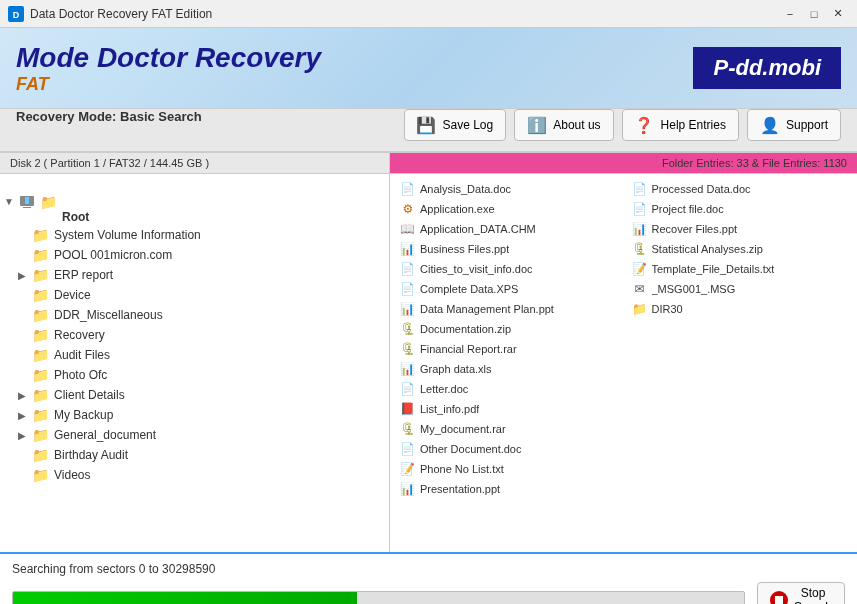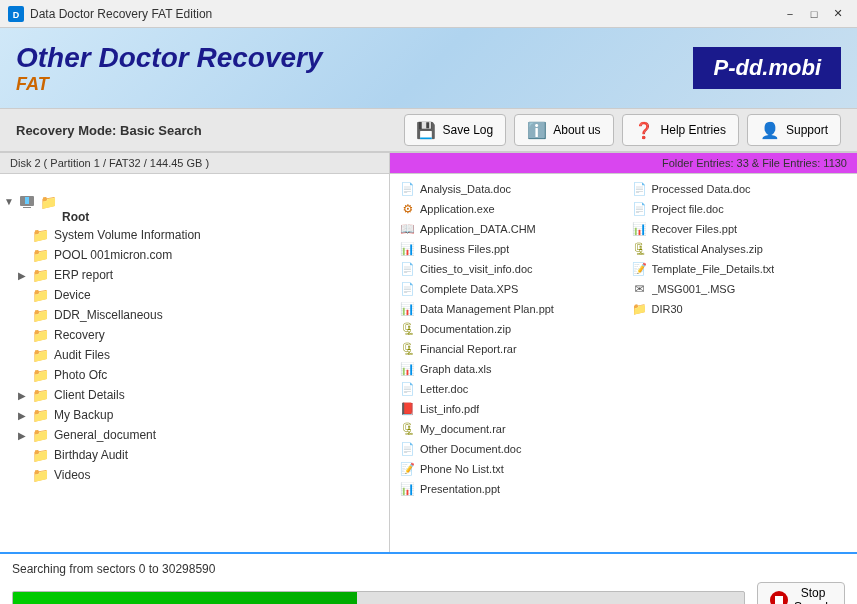--- a/index.html
+++ b/index.html
@@ -13,21 +13,21 @@
     #titlebar .win-btn { width: 22px; height: 18px; background: transparent; border: none; cursor: pointer; font-size: 11px; display: flex; align-items: center; justify-content: center; color: #333; }
 
     
     #header { background: linear-gradient(135deg, #d0e8f8 0%, #b0d4ef 50%, #c8dff0 100%); height: 80px; display: flex; align-items: center; padding: 0 16px; position: relative; }
     #header .logo-section { flex: 1; }
     #header .logo-title { font-size: 28px; font-weight: bold; color: #1a1a8c; font-style: italic; }
     #header .logo-sub { font-size: 18px; font-weight: bold; color: #cc6600; font-style: italic; }
     #header .brand-badge { background: #1a1a8c; color: white; font-size: 22px; font-weight: bold; font-style: italic; padding: 8px 20px; border-radius: 0; }
 
     
-    #navbar { background: #e8e8e8; border-top: 1px solid #ccc; border-bottom: 1px solid #ccc; height: 44px; display: flex; align-items: center; padding: 0 16px; gap: 8px; }
+    #navbar { background: #e8e8e8; border-top: 1px solid #ccc; border-bottom: 1px solid #ccc; height: 44px; display: flex; align-items: flex-start; padding: 0 16px; gap: 8px; }
     #navbar .recovery-mode { font-size: 13px; color: #333; flex: 1; }
     #navbar .recovery-mode span { font-weight: bold; }
     .nav-btn { display: flex; align-items: center; gap: 6px; background: #f8f8f8; border: 1px solid #bbb; border-radius: 4px; padding: 4px 12px; cursor: pointer; font-size: 12px; height: 32px; }
     .nav-btn .btn-icon { width: 20px; height: 20px; display: flex; align-items: center; justify-content: center; font-size: 16px; }
 
     
     #main { display: flex; height: 400px; background: white; border-top: 1px solid #ccc; }
 
     
     #left-panel { width: 390px; border-right: 1px solid #ccc; display: flex; flex-direction: column; }
@@ -36,21 +36,21 @@
     .tree-node { display: flex; align-items: center; padding: 1px 0; cursor: pointer; }
     .tree-toggle { width: 14px; font-size: 10px; color: #666; cursor: pointer; }
     .tree-icon { width: 18px; height: 18px; margin-right: 4px; display: flex; align-items: center; justify-content: center; }
     .folder-icon { color: #f0a000; font-size: 14px; }
     .tree-label { font-size: 12px; color: #333; }
     .tree-root { font-size: 12px; font-weight: bold; color: #333; margin-top: 31px; }
     .tree-children { padding-left: 14px; }
 
     
     #right-panel { flex: 1; display: flex; flex-direction: column; }
-    #folder-entries { background: #d946ef; padding: 4px 10px; font-size: 11px; color: #333; border-bottom: 1px solid #ccc; text-align: right; }
+    #folder-entries { background: #ec4899; padding: 4px 10px; font-size: 11px; color: #333; border-bottom: 1px solid #ccc; text-align: right; }
     #file-grid { flex: 1; overflow-y: auto; padding: 6px; display: flex; flex-direction: column; gap: 1px; }
     .file-columns { display: flex; gap: 8px; }
     .file-column { flex: 1; display: flex; flex-direction: column; gap: 2px; }
     .file-item { display: flex; align-items: center; gap: 4px; padding: 1px 4px; cursor: pointer; white-space: nowrap; }
     .file-ico { width: 16px; height: 16px; display: flex; align-items: center; justify-content: center; font-size: 12px; flex-shrink: 0; }
     .file-name { font-size: 11px; color: #333; overflow: hidden; text-overflow: ellipsis; }
 
     
     #progress-area { background: white; border-top: 2px solid #3399ff; padding: 8px 12px; }
     #progress-label { font-size: 12px; color: #333; margin-bottom: 6px; }
@@ -90,21 +90,21 @@
   <span class="title-text">Data Doctor Recovery FAT Edition</span>
   <div class="win-controls">
     <button class="win-btn">−</button>
     <button class="win-btn">□</button>
     <button class="win-btn close">✕</button>
   </div>
 </div>
 
 <div id="header">
   <div class="logo-section">
-    <div class="logo-title">Other Doctor Recovery</div>
+    <div class="logo-title">Mode Doctor Recovery</div>
     <div class="logo-sub">FAT</div>
   </div>
   <div class="brand-badge">P-dd.mobi</div>
 </div>
 
 <div id="navbar">
   <div class="recovery-mode">
     <span>Recovery Mode:</span>
     <span>Basic Search</span>
   </div>

